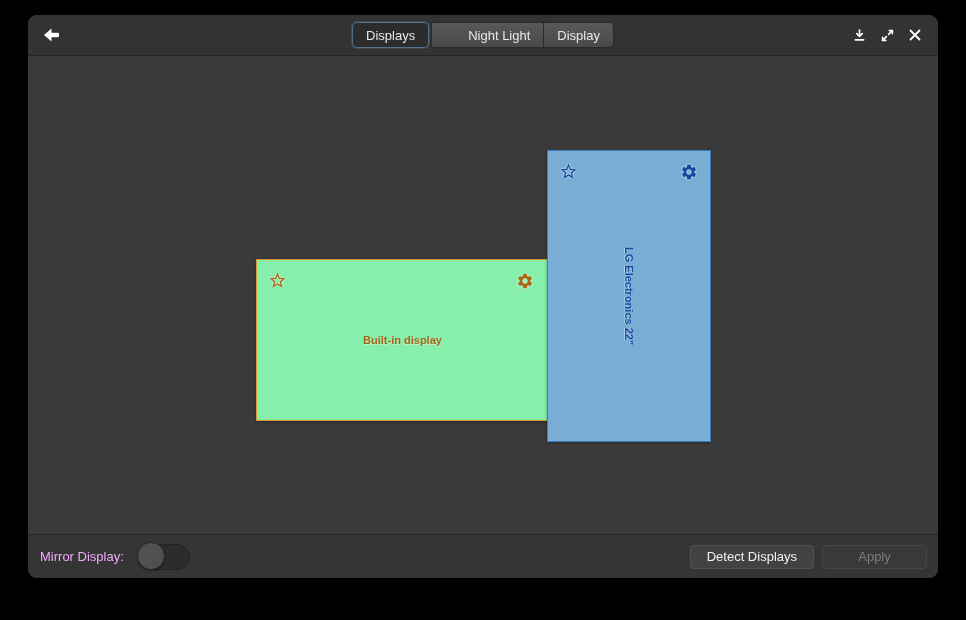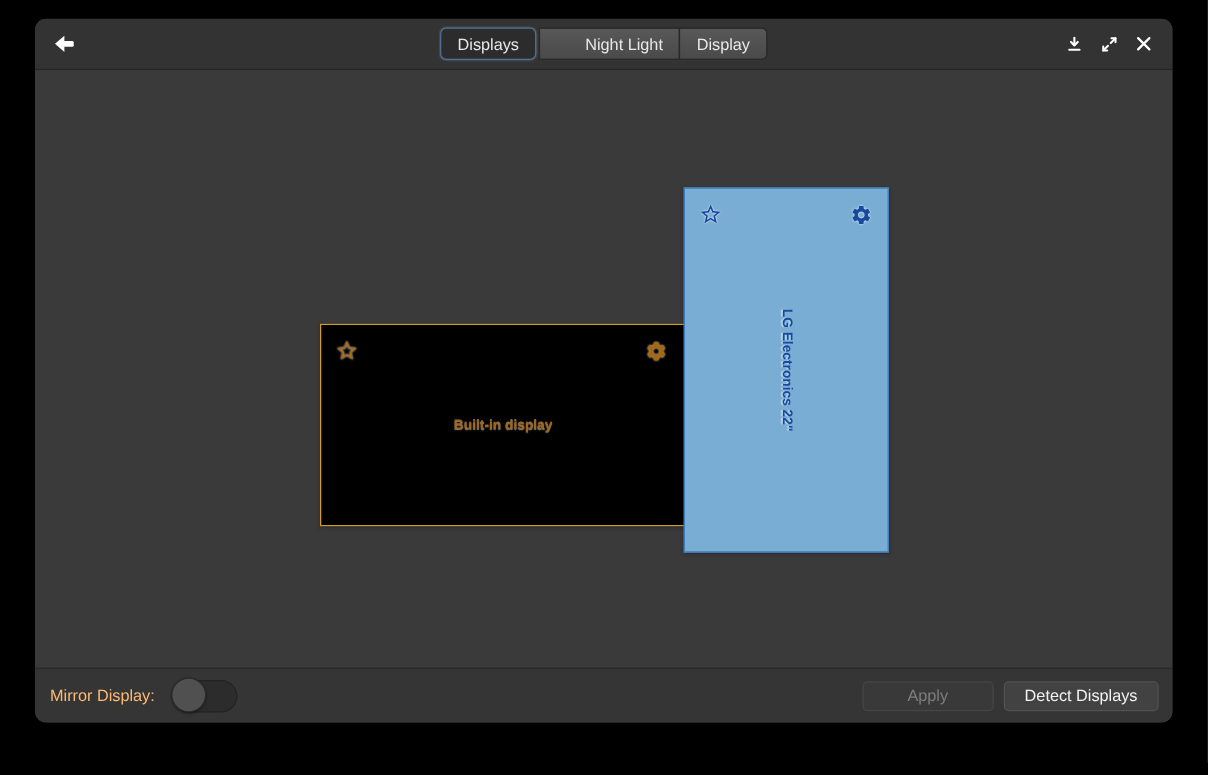--- a/index.html
+++ b/index.html
@@ -43,21 +43,21 @@
   }
   .win-btn{
     width:26px;height:26px;border:none;background:transparent;padding:0;cursor:pointer;
     display:flex;align-items:center;justify-content:center;border-radius:4px;
   }
   
   .main{flex:1 1 auto;position:relative;background:#3a3a3a;}
   .display-box{position:absolute;box-sizing:border-box;cursor:grab;}
   .display-yellow{
     left:228px;top:203px;width:293px;height:162px;
-    background:#000000;border:1px solid #d09b2e;z-index:1;
+    background:#86efac;border:1px solid #d09b2e;z-index:1;
     box-shadow:0 1px 3px rgba(0,0,0,0.25);
   }
   .display-blue{
     left:519px;top:94px;width:164px;height:292px;
     background:#7aadd3;border:1px solid #3d7ec1;z-index:2;
     box-shadow:0 1px 3px rgba(0,0,0,0.3);
   }
   .display-label{
     position:absolute;left:0;top:0;right:0;bottom:0;
     display:flex;align-items:center;justify-content:center;
@@ -71,21 +71,21 @@
   .disp-star{position:absolute;left:11px;top:11px;width:19px;height:19px;cursor:pointer;}
   .disp-gear{position:absolute;top:12px;width:18px;height:18px;cursor:pointer;}
   .display-yellow .disp-gear{right:14px;}
   .display-blue .disp-gear{right:12px;}
   .icon-glow{filter:drop-shadow(0 0 1px rgba(255,255,255,0.85));}
   
   .footer{
     flex:0 0 44px;height:44px;background:#353535;border-top:1px solid #242424;
     display:flex;align-items:center;padding:0 11px 0 12px;box-sizing:border-box;gap:8px;
   }
-  .mirror-label{font-size:13px;color:#fdba74;}
+  .mirror-label{font-size:13px;color:#f0abfc;}
   .toggle{
     position:relative;width:50px;height:24px;border-radius:13px;
     background:#2c2c2c;border:1px solid #232323;margin-left:6px;cursor:pointer;flex:0 0 auto;
   }
   .toggle-knob{
     position:absolute;left:-2px;top:-3px;width:28px;height:28px;border-radius:50%;
     background:#505050;border:1px solid #2a2a2a;box-sizing:border-box;
     box-shadow:0 1px 2px rgba(0,0,0,0.4);
   }
   .footer-spacer{flex:1 1 auto;}
@@ -178,17 +178,17 @@
     </div>
 
   </div>
 
   <div class="footer">
     <span class="mirror-label">Mirror Display:</span>
     <div class="toggle">
       <div class="toggle-knob"></div>
     </div>
     <div class="footer-spacer"></div>
+    <button class="btn btn-detect">Detect Displays</button>
     <button class="btn btn-apply" disabled="">Apply</button>
-    <button class="btn btn-detect">Detect Displays</button>
   </div>
 
 </div>
 
 </body></html>

